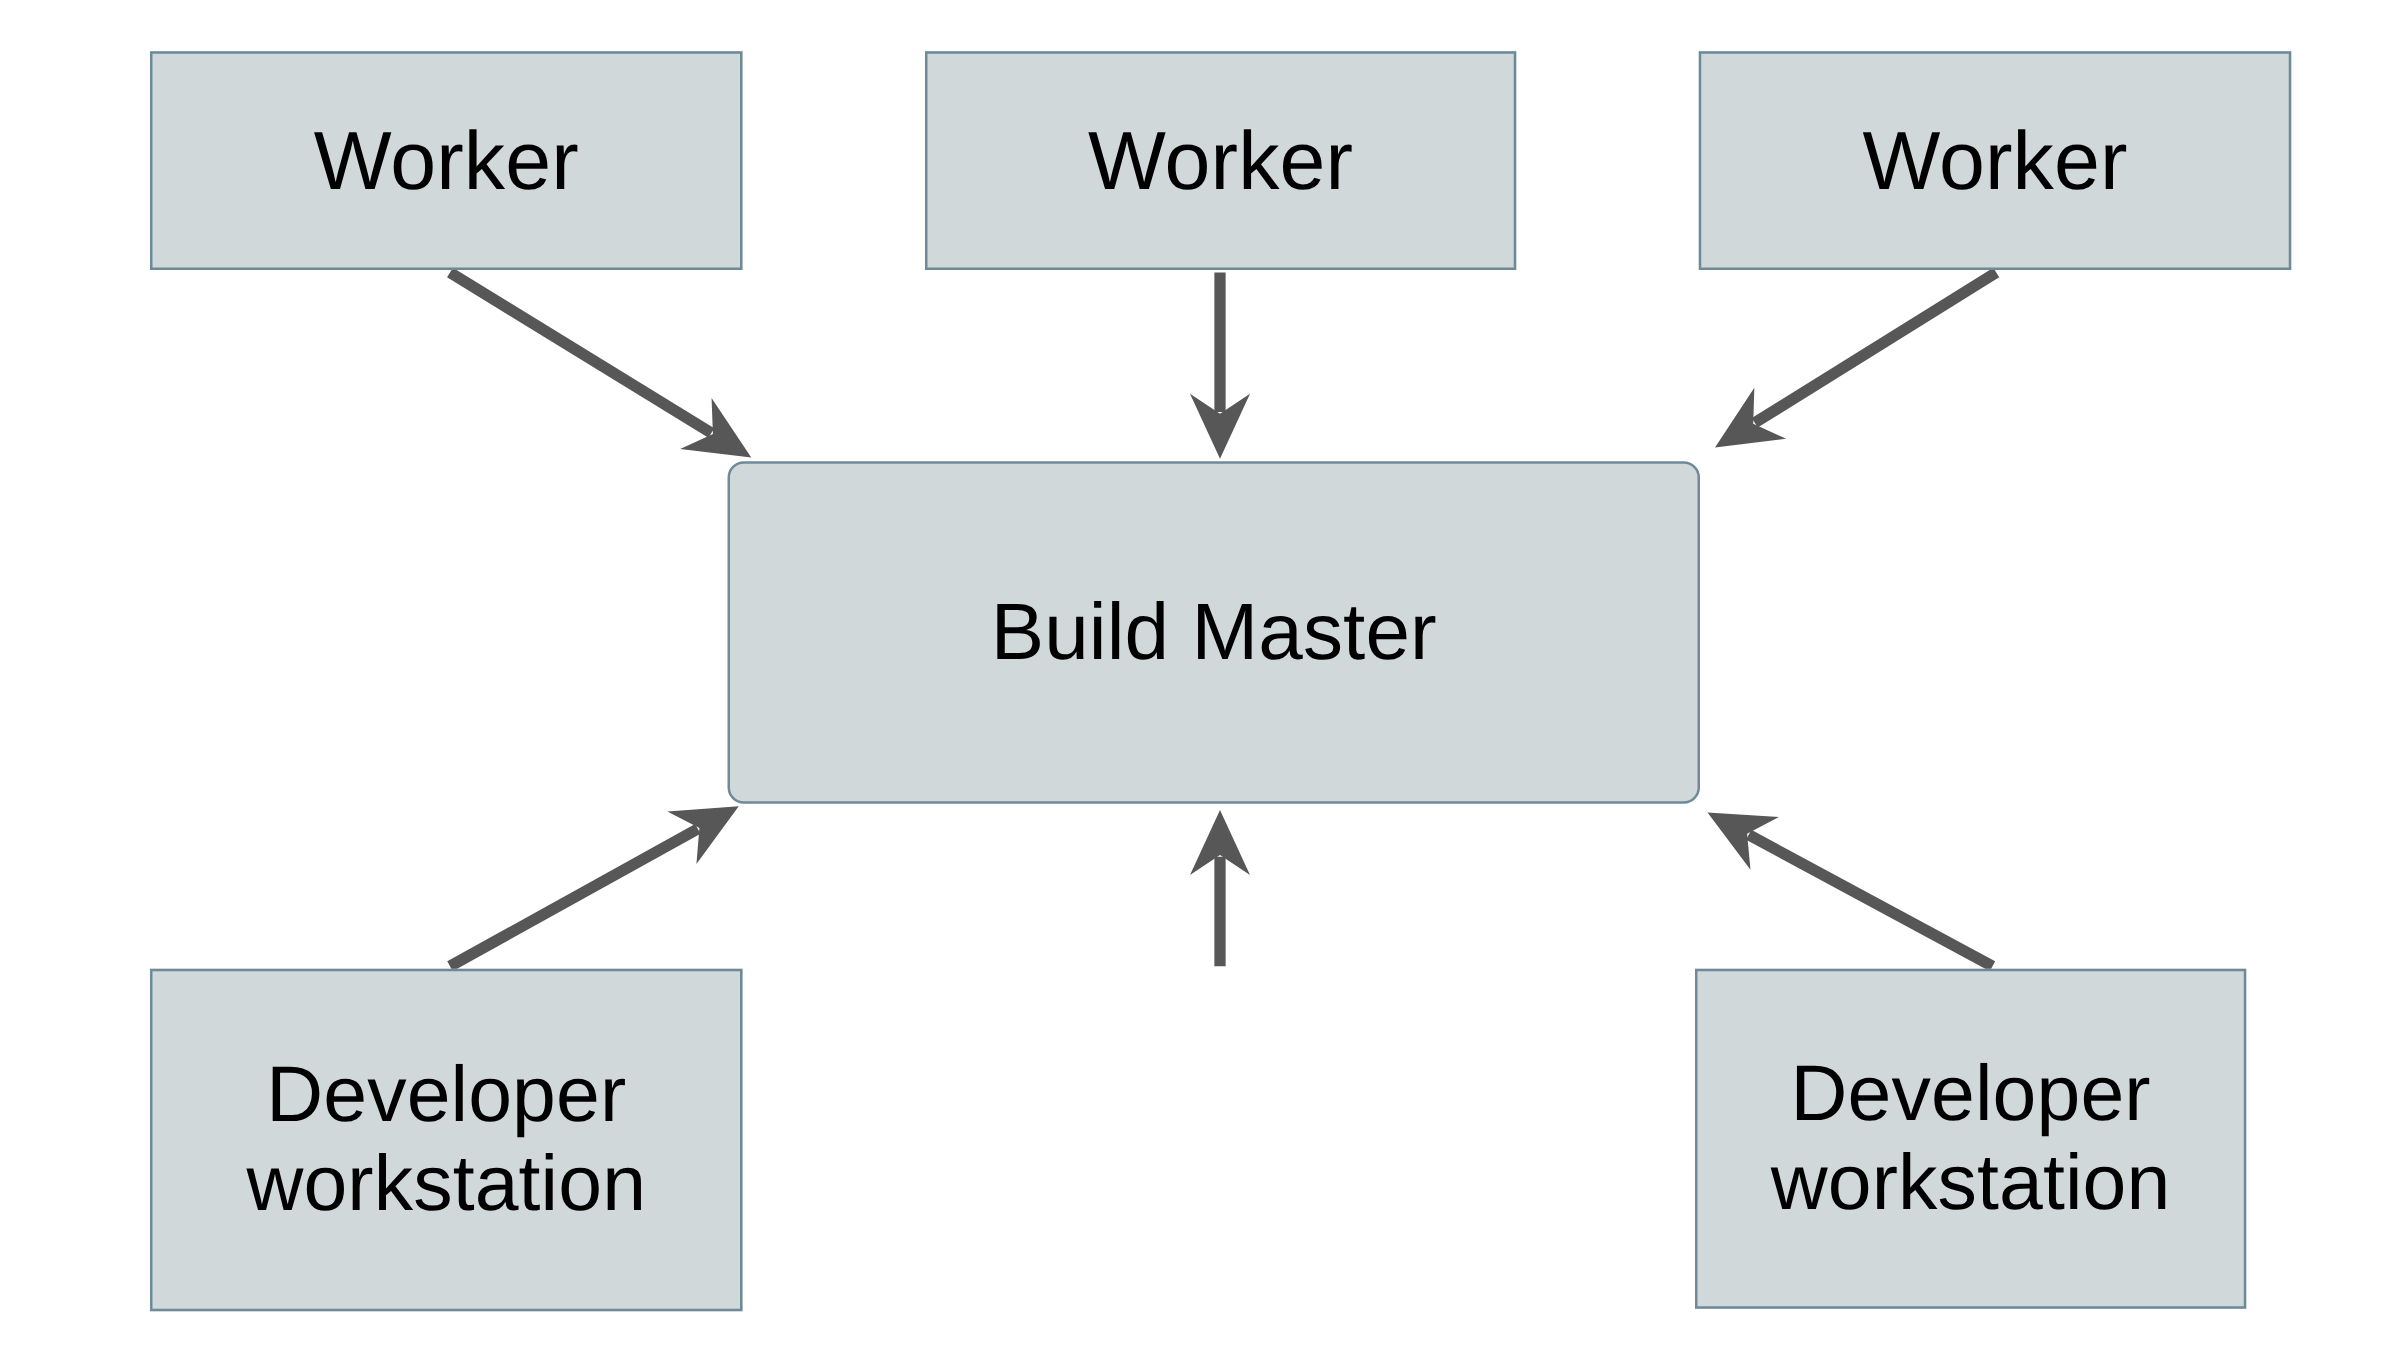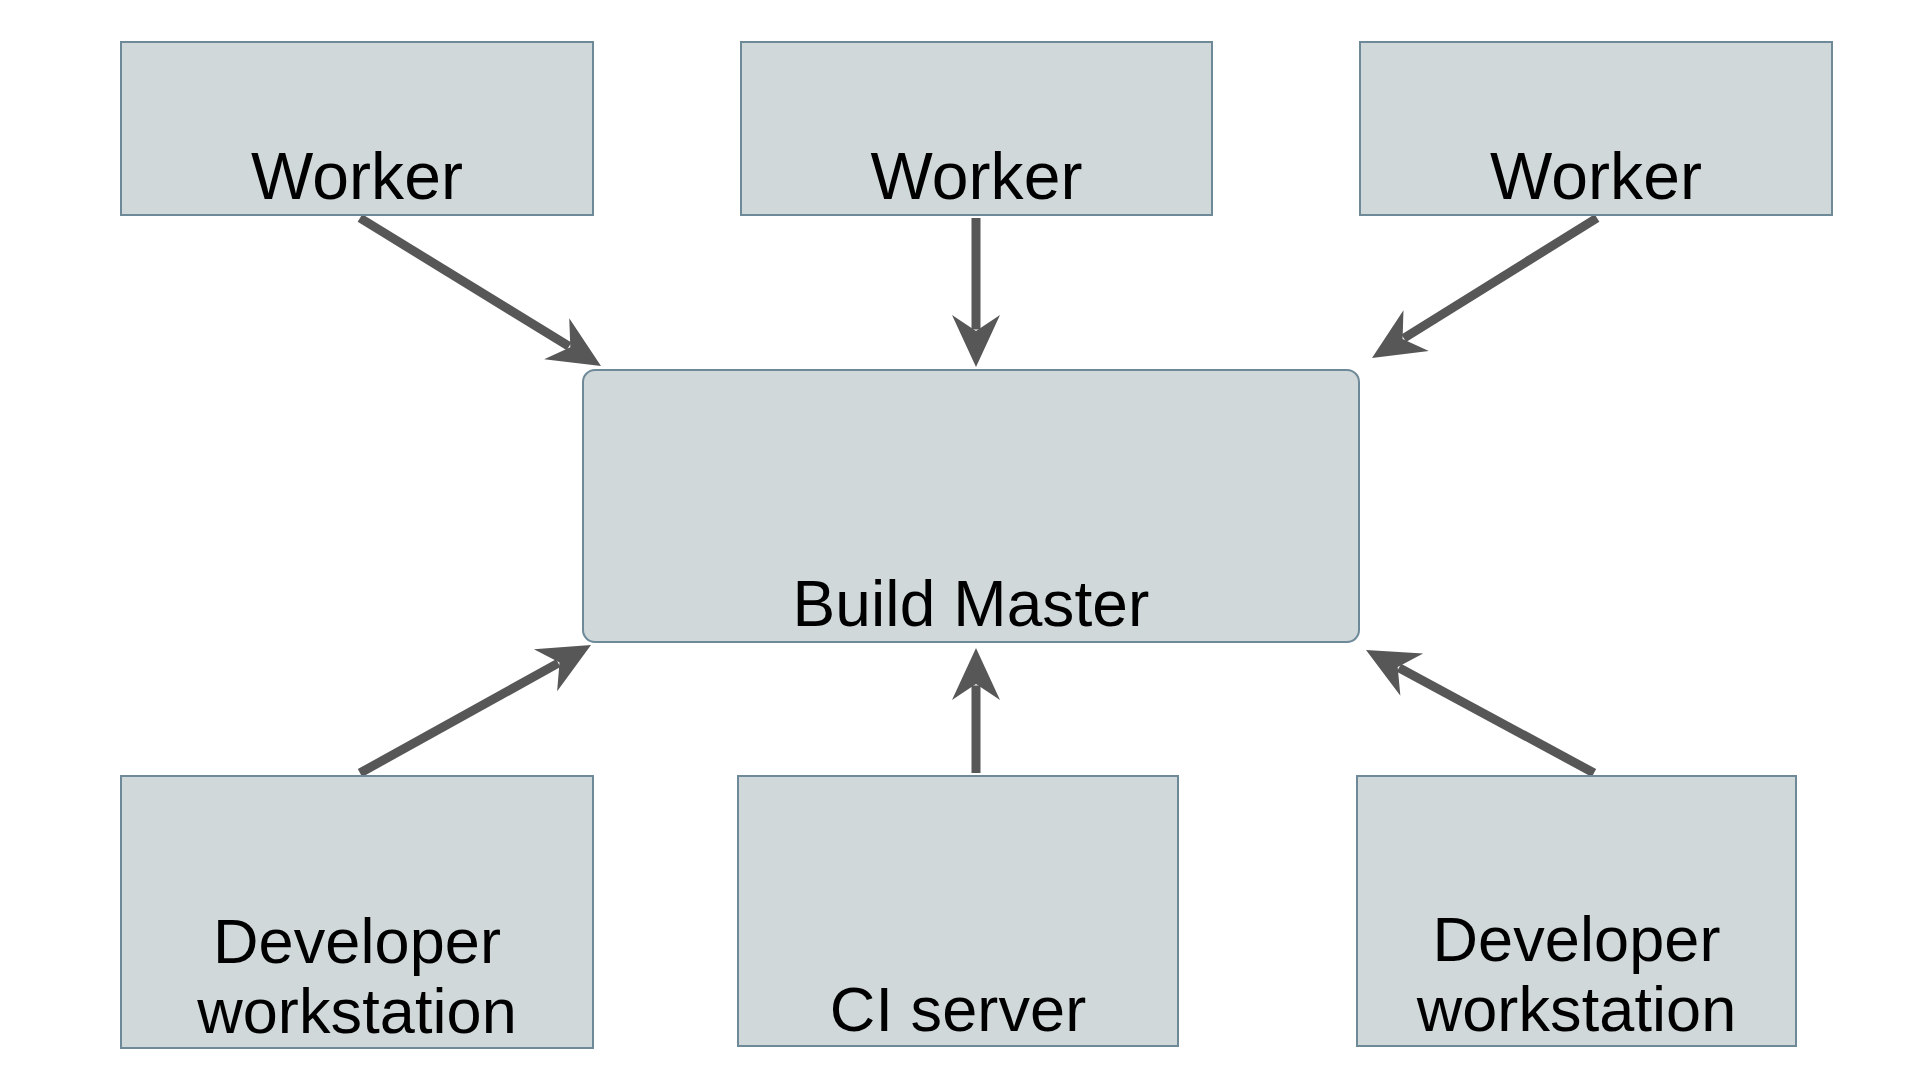--- a/index.html
+++ b/index.html
@@ -25,21 +25,21 @@
     left: 0;
     top: 0;
     width: 1910px;
     height: 1090px;
     pointer-events: none;
   }
   .node {
     position: absolute;
     box-sizing: border-box;
     display: flex;
-    align-items: flex-end;
+    align-items: center;
     justify-content: center;
     text-align: center;
     background: #d0d8da;
     border: 2px solid #6e8a99;
     color: #000000;
     line-height: 1.12;
     white-space: pre-line;
     font-weight: 400;
     letter-spacing: 0.1px;
   }
@@ -97,22 +97,19 @@
 
   <div class="node" style="left: 582px; top: 369px; width: 778px; height: 274px; font-size: 64px; background: rgb(208, 216, 218); border-color: rgb(110, 138, 153); color: rgb(0, 0, 0); border-radius: 13px;">
     <span class="node-label">Build Master</span>
   </div>
 
   <div class="node" style="left: 120px; top: 775px; width: 474px; height: 274px; font-size: 63px; background: rgb(208, 216, 218); border-color: rgb(110, 138, 153); color: rgb(0, 0, 0);">
     <span class="node-label">Developer
 workstation</span>
   </div>
 
-  <div class="node" style="left: 737px; top: 775px; width: 442px; height: 272px; font-size: 63px; background: rgb(208, 216, 218); border-color: rgb(110, 138, 153); color: rgb(0, 0, 0);">
-    <span class="node-label">CI server</span>
-  </div>
 
   <div class="node" style="left: 1356px; top: 775px; width: 441px; height: 272px; font-size: 63px; background: rgb(208, 216, 218); border-color: rgb(110, 138, 153); color: rgb(0, 0, 0);">
     <span class="node-label">Developer
 workstation</span>
   </div>
 
 </div>
 
 </body></html>

